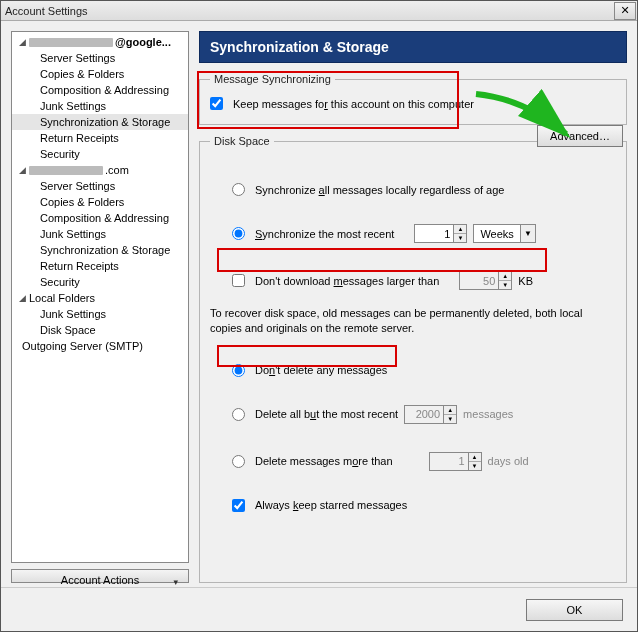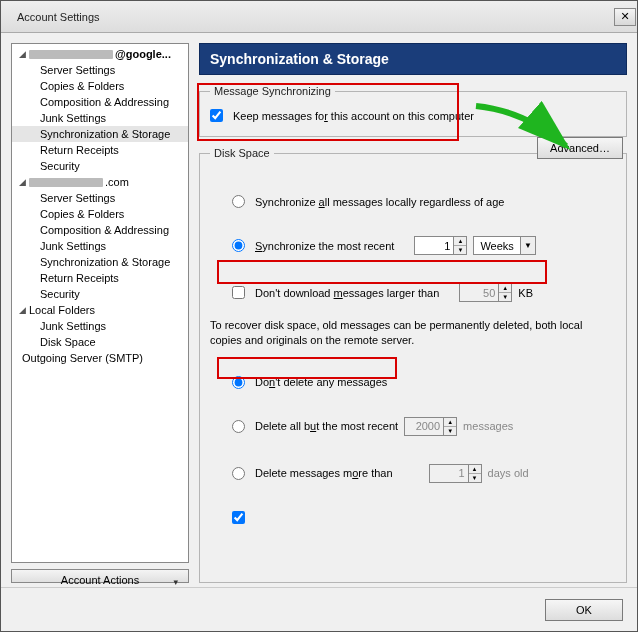--- a/index.html
+++ b/index.html
@@ -13,27 +13,27 @@
 }
 .window {
   width: 638px;
   height: 632px;
   background: #f0f0f0;
   border: 1px solid #555;
   display: flex;
   flex-direction: column;
 }
 .titlebar {
-  height: 32px;
+  height: 20px;
   background: linear-gradient(#eee, #ddd);
   border-bottom: 1px solid #aaa;
   display: flex;
   align-items: center;
   justify-content: space-between;
-  padding-left: 16px;
+  padding-left: 4px;
 }
 .titlebar-title { font-size: 11px; color: #222; }
 .close-btn {
   width: 22px; height: 18px;
   border: 1px solid #888;
   background: linear-gradient(#f4f4f4, #d8d8d8);
   text-align: center;
   line-height: 14px;
   font-family: Arial; font-size: 11px;
   cursor: pointer;
@@ -135,21 +135,21 @@
 .btn {
   border:1px solid #7a7a7a; background:linear-gradient(#f6f6f6,#ddd);
   padding: 2px 12px; height:22px; cursor:pointer; font-family:inherit; font-size:11px;text-align:center;
 }
 .adv-btn { position:absolute; right:4px; top:94px; }
 .footer {
   height: 44px; border-top:1px solid #ccc;
   display:flex; justify-content:flex-end; align-items:center; gap:8px;
   padding-right:14px;
 }
-.footer .btn { width:78px; }
+.footer .btn { width:97px; }
 .hlbox {
   position:absolute; border:2px solid #d80000; pointer-events:none;
 }
 .arrow {
   position:absolute; pointer-events:none;
 }
 .desc { margin: 4px 0 6px 0; line-height:1.35; }
 .disabled-text { color:#888; }
 </style>
 </head>
@@ -315,20 +315,21 @@
             <input value="1" style="">
             <div class="spin">
                 <div>▲</div>
                 <div>▼</div>
               </div>
           </div>
           <span class="disabled-text">days old</span>
         </div>
         <div class="row indent">
           <input type="checkbox" checked="" style="">
+          <label>Always <u>k</u>eep starred messages</label>
         </div>
       </fieldset>
 
       <div class="hlbox" style="left:-2px; top:40px; width:262px; height:58px;"></div>
       <div class="hlbox" style="left:18px; top:217px; width:330px; height:24px;"></div>
       <div class="hlbox" style="left:18px; top:314px; width:180px; height:22px;"></div>
 
       <svg class="arrow" style="left:272px; top:58px;" width="120" height="60">
         <defs>
             <marker id="ah" markerWidth="10" markerHeight="10" refX="8" refY="3" orient="auto">

